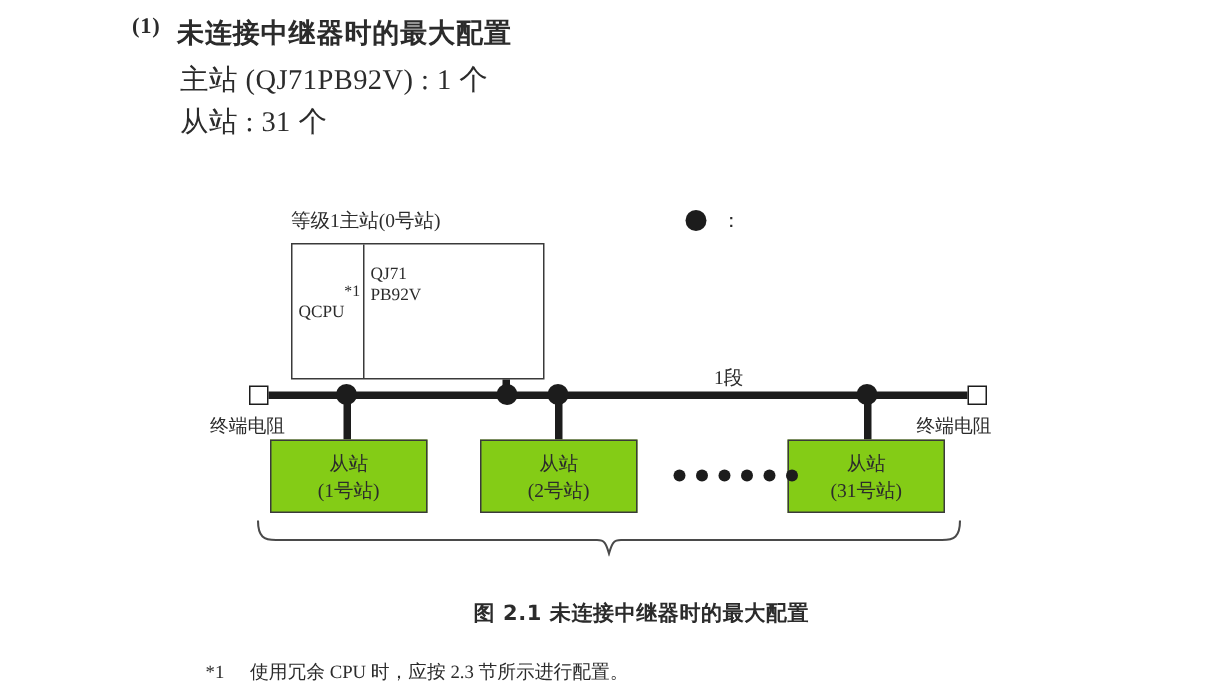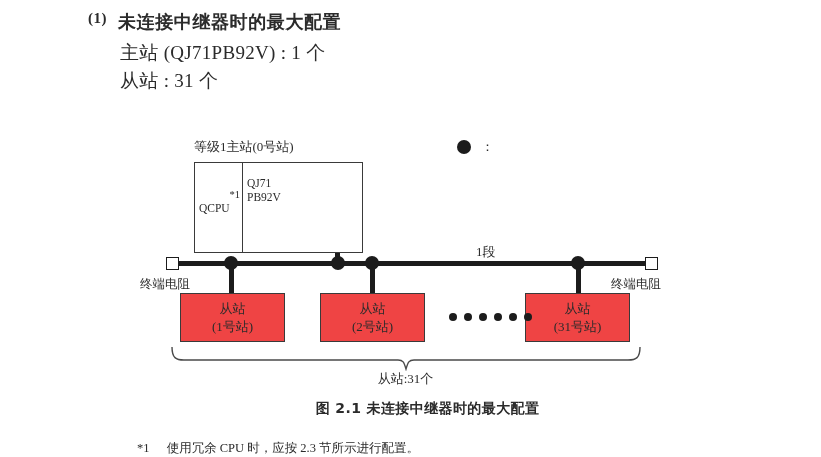--- a/index.html
+++ b/index.html
@@ -142,21 +142,21 @@
     left: 476px; top: 243px;
     font-size: 13px;
   }
 
   
   .slave-box {
     top: 293px;
     width: 105px; height: 49px;
     border: 1.3px solid #3a3a3a;
     box-sizing: border-box;
-    background: #ef4444;
+    background: #84cc16;
     display: flex;
     flex-direction: column;
     align-items: center;
     justify-content: center;
     font-size: 13px;
     line-height: 1.35;
   }
   #slave-box-1 { left: 180px; }
   #slave-box-2 { left: 320px; }
   #slave-box-3 { left: 525px; }
@@ -289,23 +289,20 @@
       <i></i>
       <i></i>
       <i></i>
       <i></i>
       <i></i>
     </div>
 
   <svg class="abs" id="slave-brace" viewBox="0 0 472 26" preserveAspectRatio="none">
     <path d="M2,2 C2,13 6,15 14,15 L228,15 C233,15 234,17 236,24 C238,17 239,15 244,15 L458,15 C466,15 470,13 470,2" fill="none" stroke="#4a4a4a" stroke-width="1.4"></path>
   </svg>
-  <div class="abs" id="brace-label">
-    <span>从站:31个</span>
-  </div>
 </div>
 
 <div class="abs" id="figure-caption">
   <span>图 2.1  未连接中继器时的最大配置</span>
 </div>
 
 <div class="abs" id="footnote">
   <span id="footnote-marker">*1</span>
   <span>使用冗余 CPU 时，应按 2.3 节所示进行配置。</span>
 </div>

